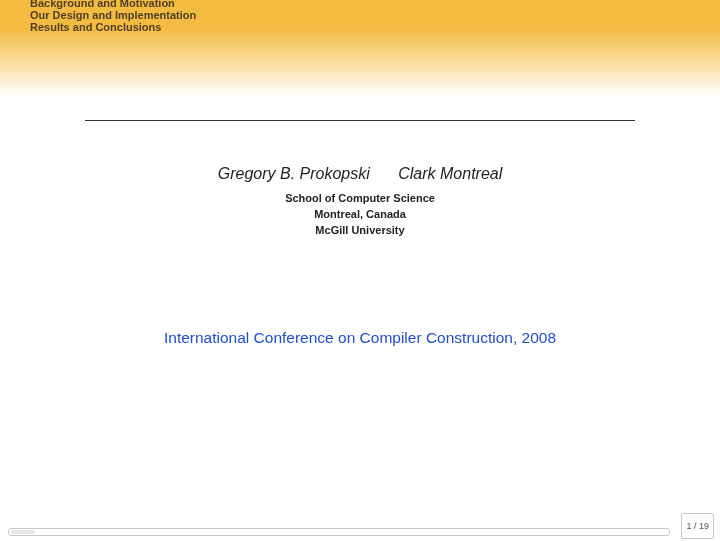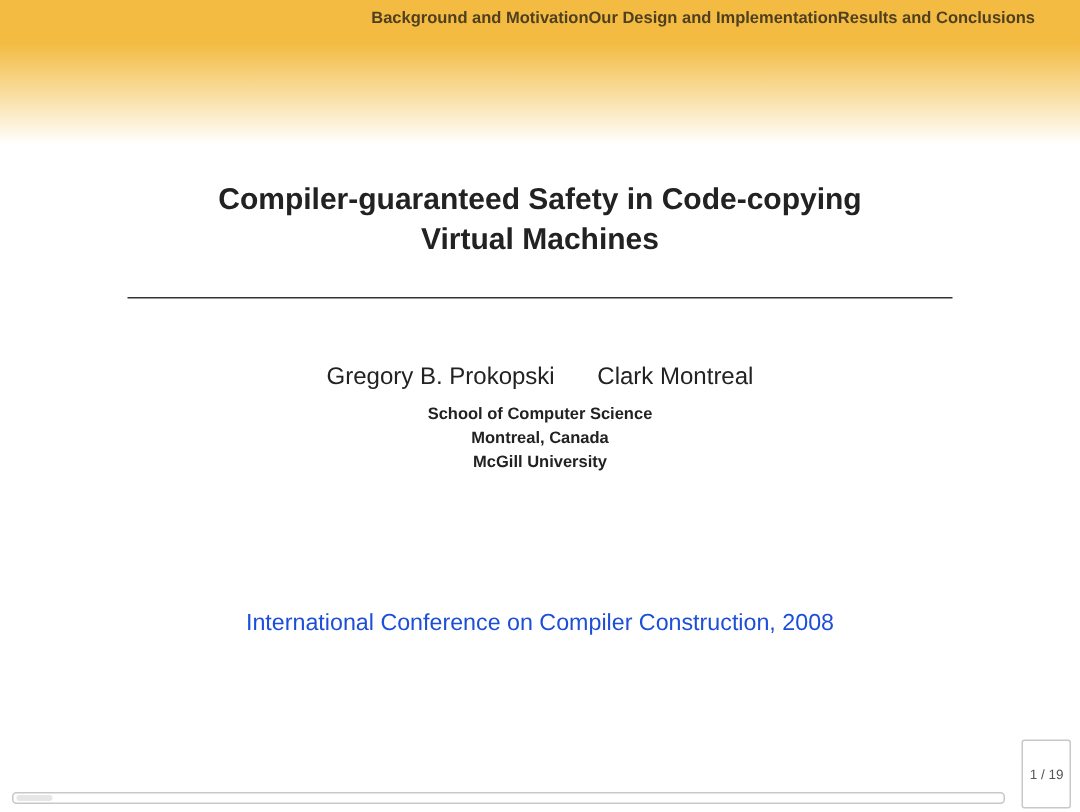--- a/index.html
+++ b/index.html
@@ -3,69 +3,65 @@
 <meta charset="utf-8">
 <style>
   * { margin: 0; padding: 0; box-sizing: border-box; }
   html, body { width: 720px; height: 541px; overflow: hidden; font-family: Verdana, Geneva, sans-serif; background: #fff; }
   .slide { width: 720px; height: 541px; position: relative; display: flex; flex-direction: column; }
   .header-band {
     height: 96px;
     background: linear-gradient(to bottom, #f3bb42 0%, #f3bb42 30%, #f9dd9e 65%, #ffffff 100%);
     padding: 6px 30px 0 30px;
   }
-  .nav-row { display: flex; justify-content: flex-end; align-items: flex-start; height: 18px; }
+  .nav-row { display: flex; justify-content: center; align-items: flex-start; height: 18px; flex-direction: column; }
   .nav-item { font-size: 11px; font-weight: bold; color: #504020; cursor: pointer; }
   .main { flex: 1; text-align: center; padding: 0 40px; }
   .title-block { margin-top: 24px; }
   .title-line { font-size: 20px; font-weight: bold; color: #222; line-height: 1.35; }
   hr.divider { margin: 24px auto 0 auto; border: none; border-top: 1px solid #333; width: 86%; }
   .authors { margin-top: 44px; font-size: 16px; color: #222; }
-  .authors span { margin: 0 12px; }
+  .authors span { margin: 0 12px; font-style: italic; }
   .affil { margin-top: 8px; font-size: 11px; line-height: 1.45; color: #222; font-weight: bold; }
   .venue { margin-top: 90px; font-size: 15.5px; color: #1d4ed8; }
   .footer {
     position: absolute; left: 0; right: 0; bottom: 0; height: 38px;
   }
   .footer-title {
     position: absolute; right: 16px; bottom: 16px;
     font-size: 11px; color: #d9a33a;
   }
   .progress-bar {
     position: absolute; left: 8px; right: 50px; bottom: 5px; height: 8px;
     border: 1px solid #c8c8c8; border-radius: 3px; background: #fff;
   }
   .progress-fill {
     position: absolute; left: 2px; top: 1px; bottom: 1px; width: 24px;
     background: #e6e6e6; border-radius: 2px;
   }
   .page-counter {
     position: absolute; right: 6px; bottom: 2px;
     font-size: 9px; color: #555; border: 1px solid #c8c8c8;
-    padding: 17px 4px; border-radius: 2px; background: #fff; margin-left: 13px;
+    padding: 7px 4px; border-radius: 2px; background: #fff; margin-left: 13px;
   }
 </style>
 </head>
 <body>
 
 <div class="slide">
 
   <div class="header-band">
     <div class="nav-row">
       <span class="nav-item">Background and Motivation</span>
       <span class="nav-item">Our Design and Implementation</span>
       <span class="nav-item">Results and Conclusions</span>
     </div>
   </div>
 
   <div class="main">
-    <div class="title-block">
-      <div class="title-line">Compiler-guaranteed Safety in Code-copying</div>
-      <div class="title-line">Virtual Machines</div>
-    </div>
 
     <hr class="divider">
 
     <div class="authors">
       <span>Gregory B. Prokopski</span>
       <span>Clark Montreal</span>
     </div>
 
     <div class="affil">
       <div>School of Computer Science</div>

